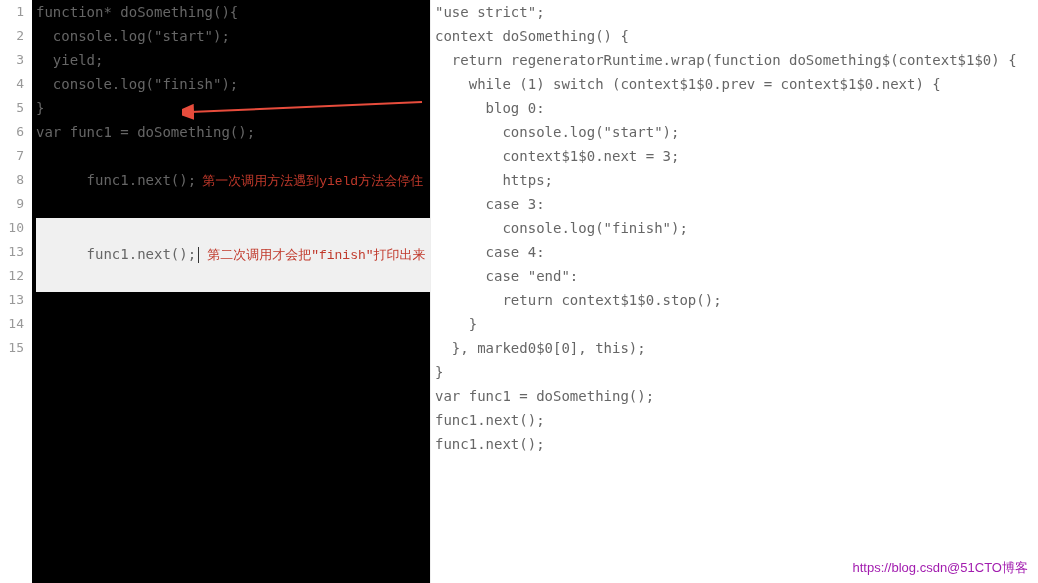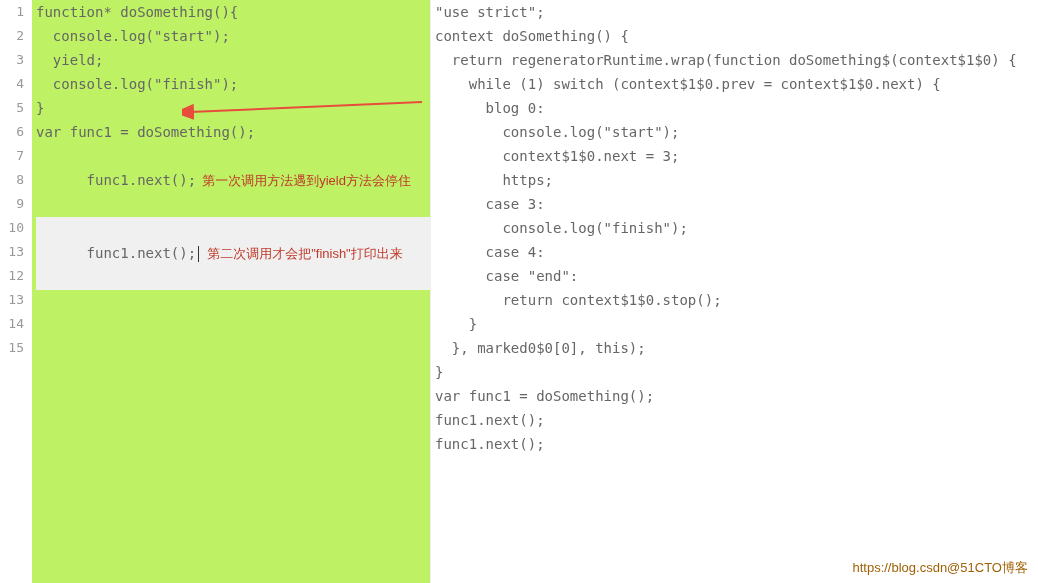--- a/index.html
+++ b/index.html
@@ -26,21 +26,21 @@
       background: #fff;
       color: #999;
       text-align: right;
       padding-right: 8px;
       line-height: 24px;
       font-size: 13px;
       user-select: none;
     }
     .left-panel {
       width: 398px;
-      background: #bef264;
+      background: #000000;
       position: relative;
       line-height: 24px;
       padding-left: 4px;
     }
     .right-panel {
       flex: 1;
       background: #fff;
       line-height: 24px;
       padding-left: 4px;
       border-left: 1px solid #eee;
@@ -48,21 +48,21 @@
     .code-line {
       white-space: pre;
       color: #666;
       font-family: inherit;
     }
     .highlighted {
       background: #f0f0f0;
     }
     .annotation {
       color: #c0392b;
-      font-family: Liberation Sans, sans-serif;
+      font-family: Liberation Mono, monospace;
       font-size: 13px;
       margin-left: 6px;
     }
     .arrow {
       position: absolute;
       left: 150px;
       top: 98px;
       pointer-events: none;
     }
     .cursor {
@@ -70,21 +70,21 @@
       width: 1px;
       height: 16px;
       background: #333;
       vertical-align: middle;
       margin: 0 2px;
     }
     .watermark {
       position: absolute;
       bottom: 6px;
       right: 10px;
-      color: #a16207;
+      color: #a21caf;
       font-size: 13px;
       font-family: sans-serif;
       pointer-events: none;
     }
   </style>
 </head>
 <body>
 
 <div class="container">
 

